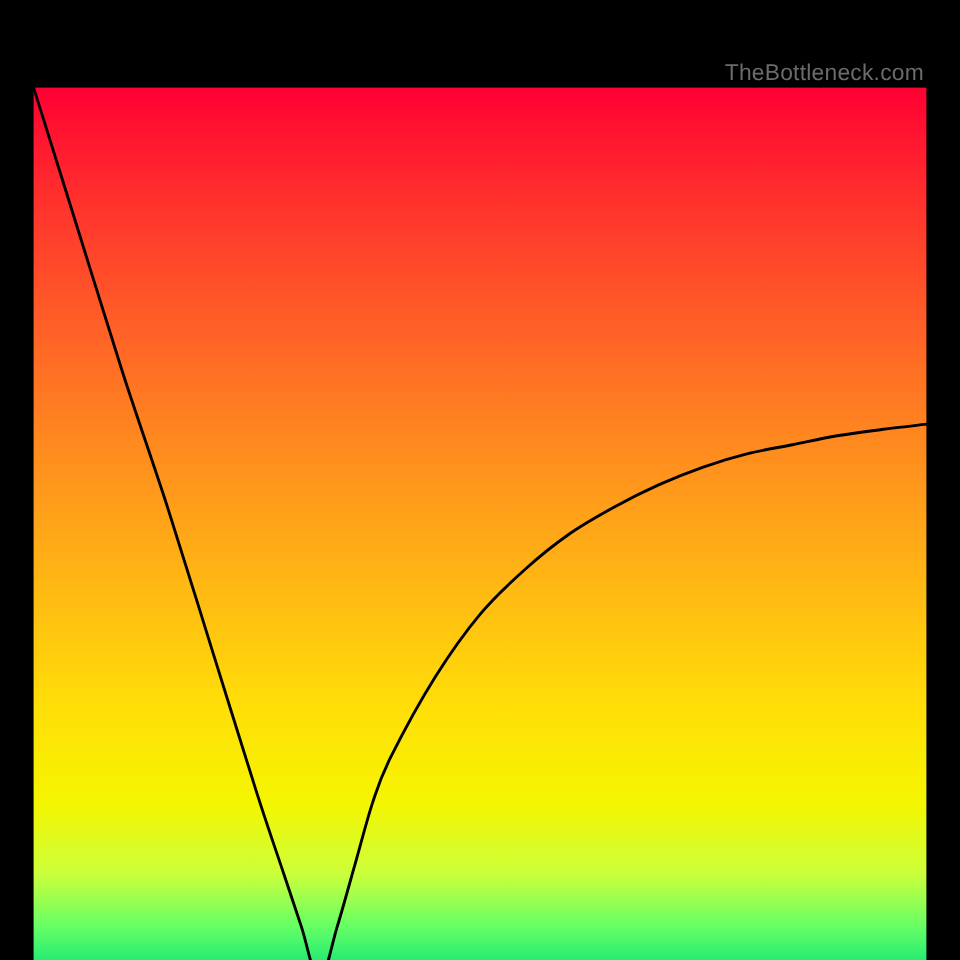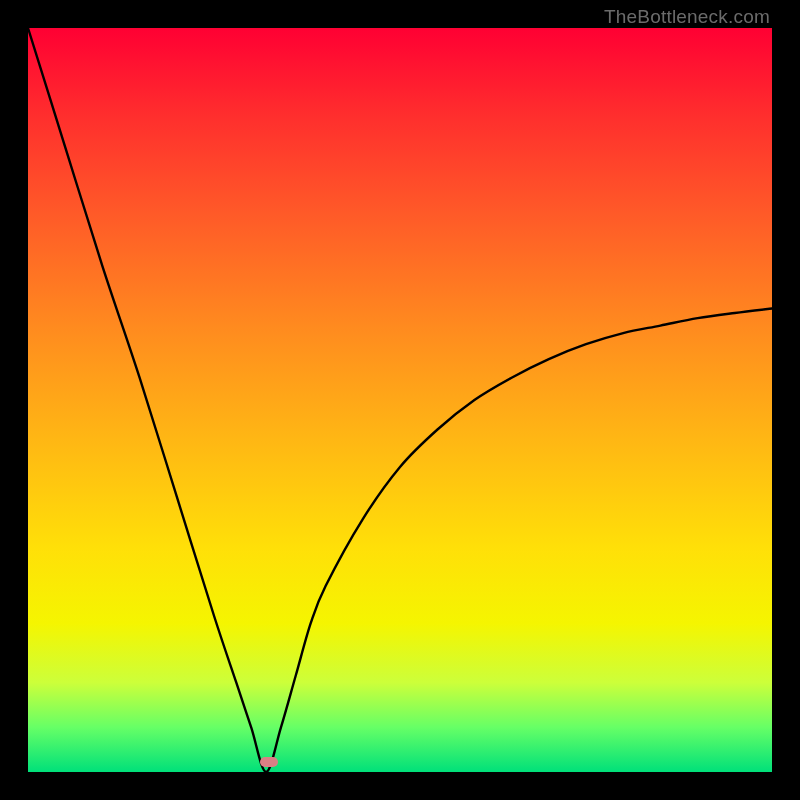--- a/index.html
+++ b/index.html
@@ -8,20 +8,21 @@
     width: 800px;
     height: 800px;
     background: #000;
     overflow: hidden;
     font-family: Arial, Helvetica, sans-serif;
   }
   .frame {
     position: absolute;
     inset: 0;
     background: #000;
+    margin-top: 45px;
   }
   .plot {
     position: absolute;
     left: 28px;
     top: 28px;
     width: 744px;
     height: 744px;
     
     background: linear-gradient(
       to bottom,

